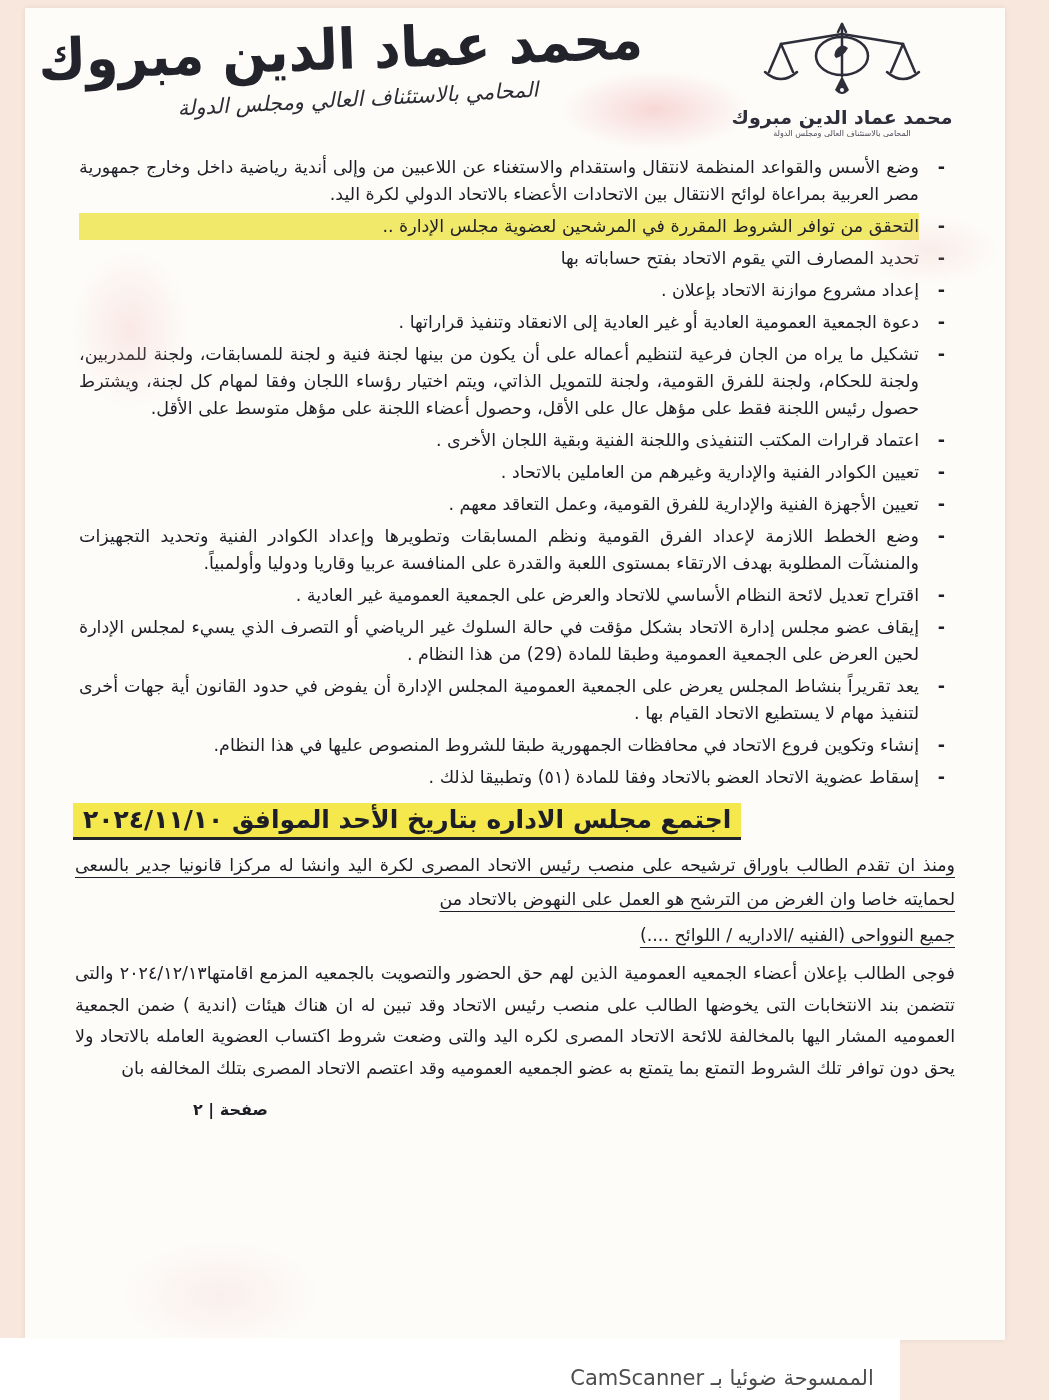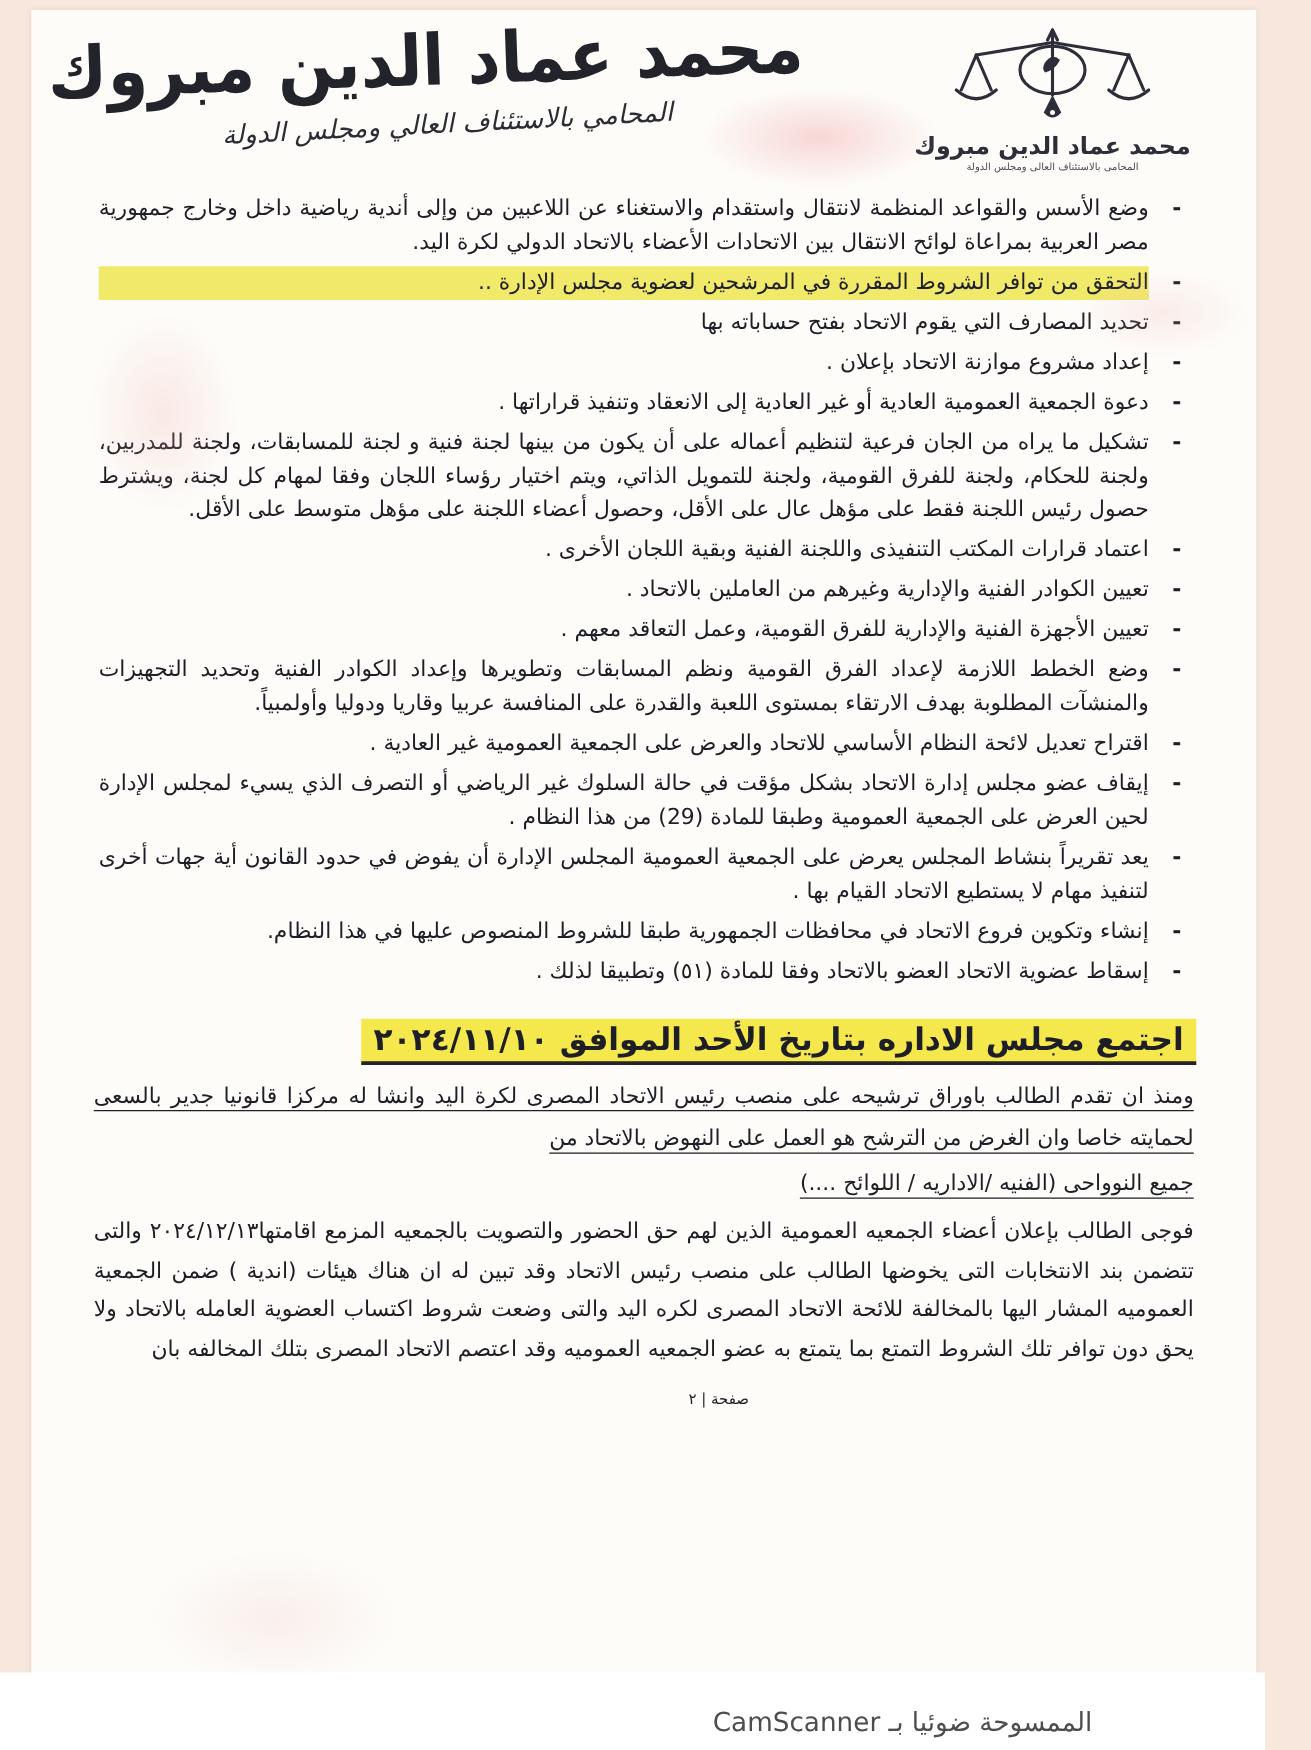--- a/index.html
+++ b/index.html
@@ -61,21 +61,21 @@
     display:flex;
     gap:14px;
     margin-bottom:5px;
     font-size:17.5px;
     line-height:27px;
   }
   ul.bullets .dash{flex:0 0 12px;font-weight:700;}
   ul.bullets .txt{flex:1 1 auto;text-align:justify;}
   .hl{background:#f1e96a;}
   
-  .meeting{text-align:right;margin:22px 0 6px 0;}
+  .meeting{text-align:left;margin:10px 0 6px 0;}
   .meeting .l1{font-size:25px;font-weight:700;line-height:1.55;}
   .meeting .l2{font-size:23px;font-weight:700;line-height:1.5;}
   .meeting mark{
     background:#f5e84d;
     padding:2px 10px 3px 10px;
     border-bottom:3px solid #23232b;
     color:#1e1e26;
   }
   
   .underlined{
@@ -91,28 +91,28 @@
     font-size:19.5px;font-weight:700;
     line-height:1.85;text-align:justify;
   }
   .finalp{
     margin:6px 2px 0 2px;
     font-size:17.5px;line-height:1.8;text-align:justify;
   }
   .pagenum{
     margin:16px 0 0 0;
     padding-left:120px;
-    text-align:center;
-    font-size:12px;font-weight:400;
+    text-align:left;
+    font-size:16px;font-weight:700;
   }
   
   .scanner-strip{
     position:absolute;
     left:0;bottom:0;
-    width:1012px;height:62px;
+    width:900px;height:62px;
     background:#ffffff;
   }
   .scanner-strip span{
     position:absolute;
     left:722px;top:28px;
     transform:translateX(-50%);
     font-size:21px;color:#4d4d4d;
     white-space:nowrap;
     direction:rtl;
   }

